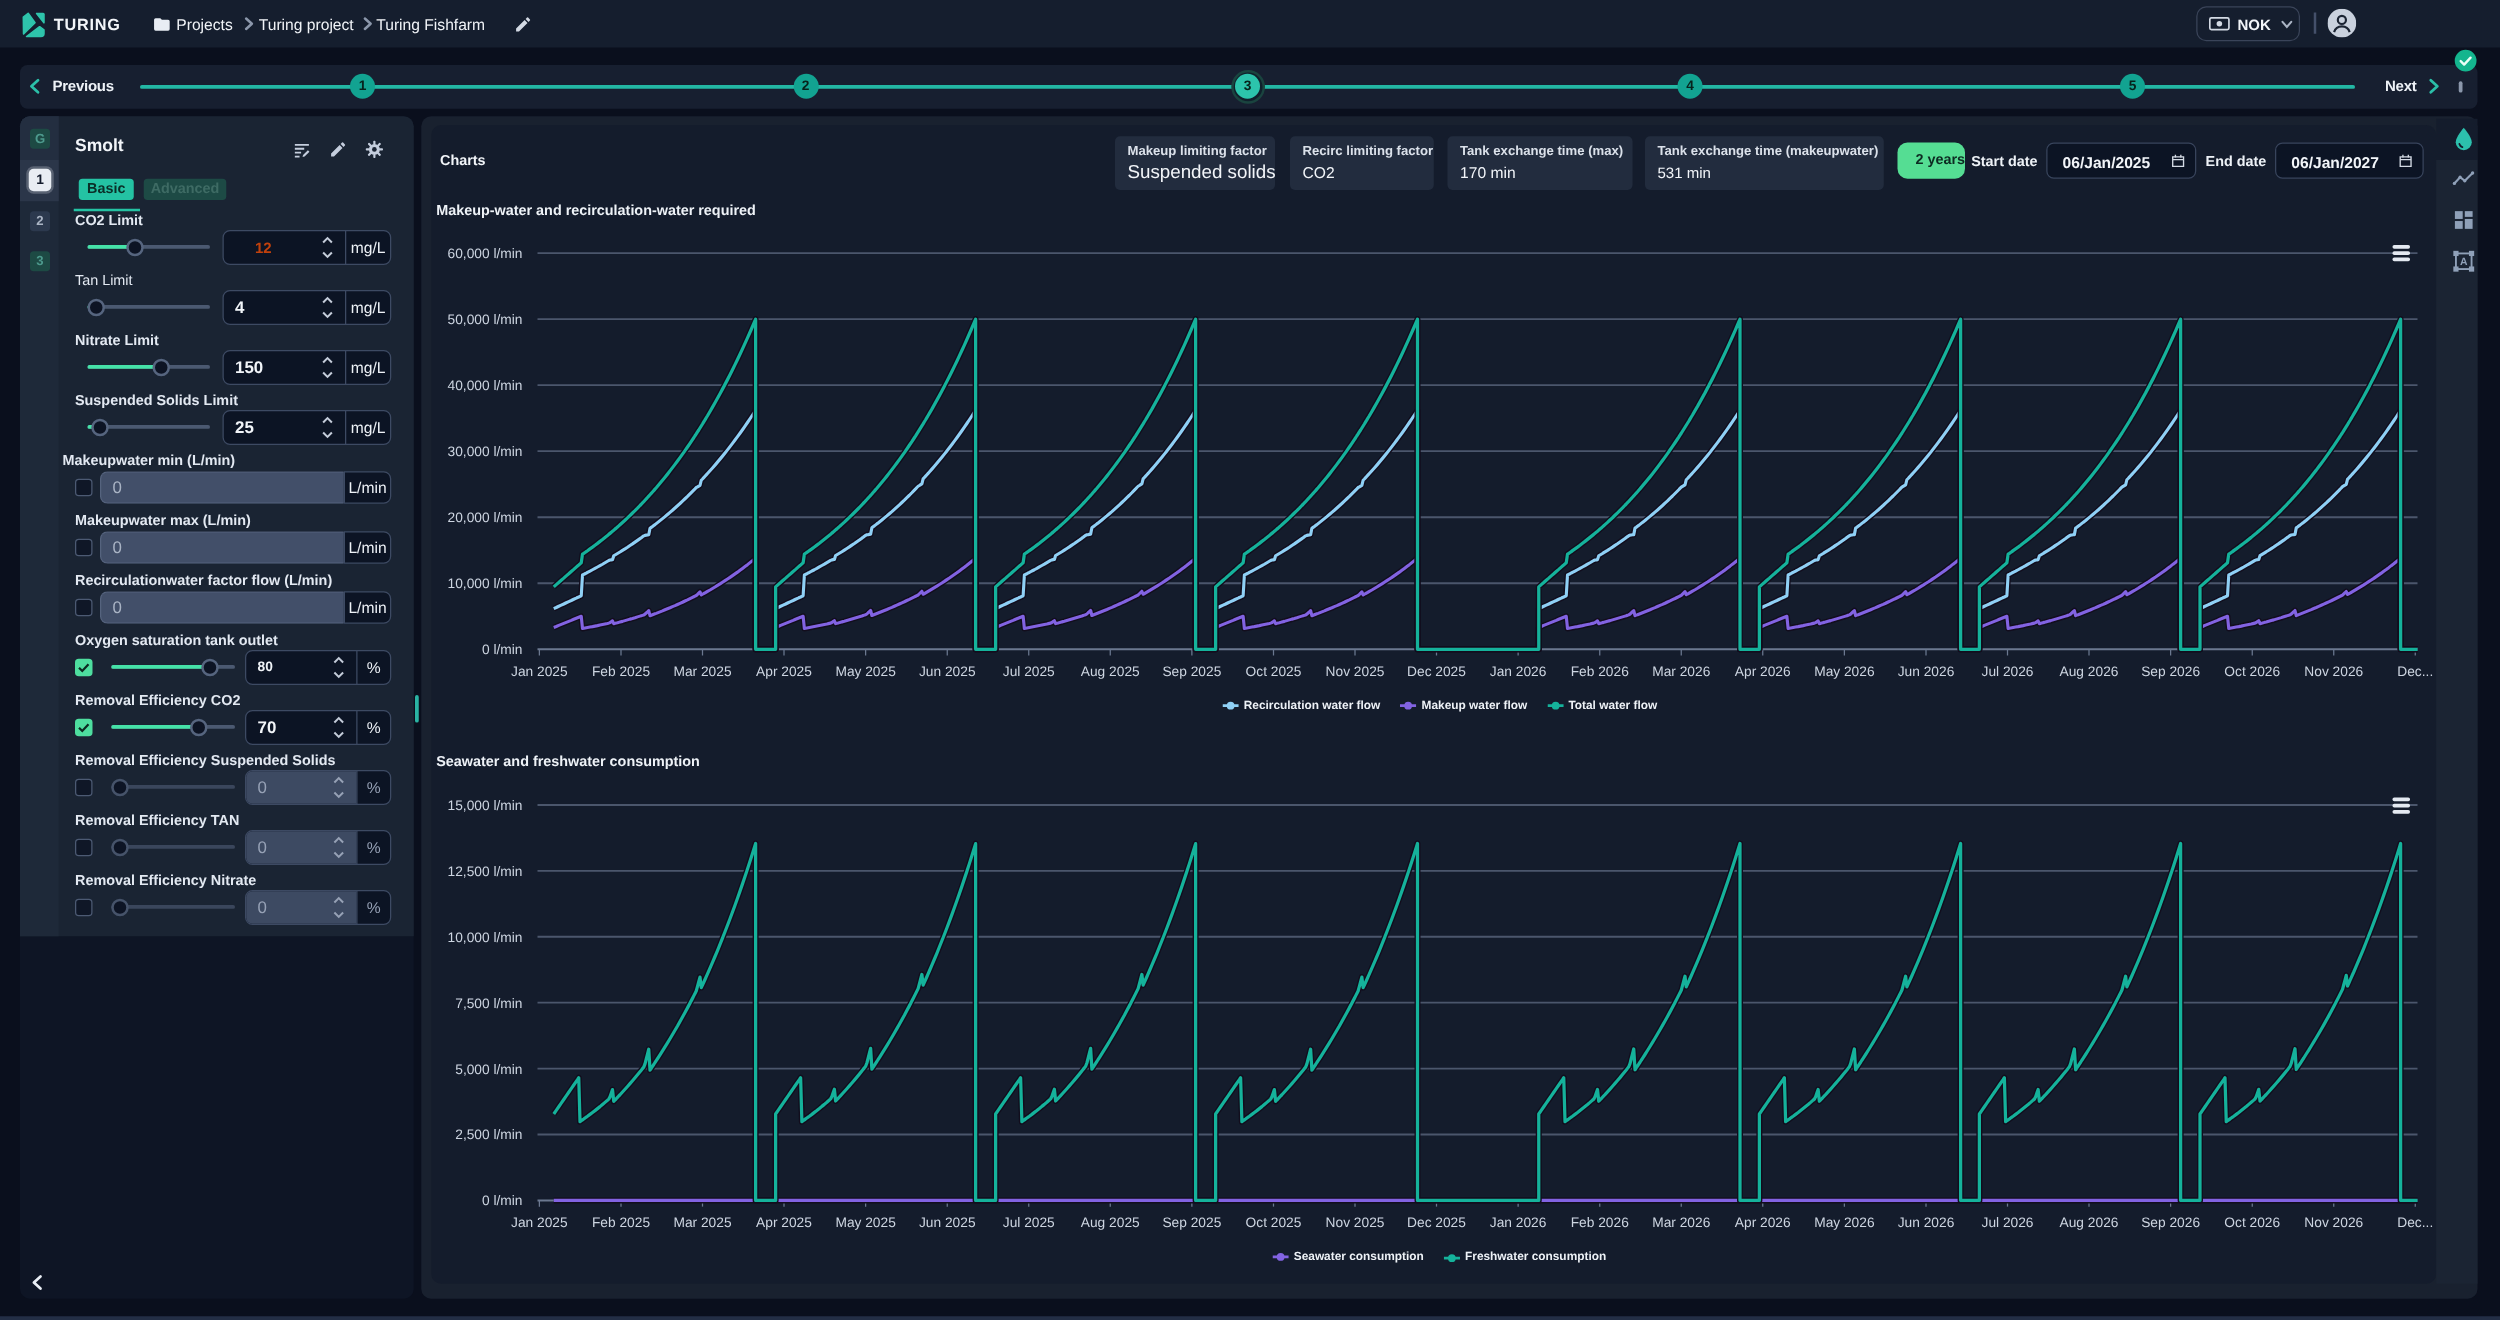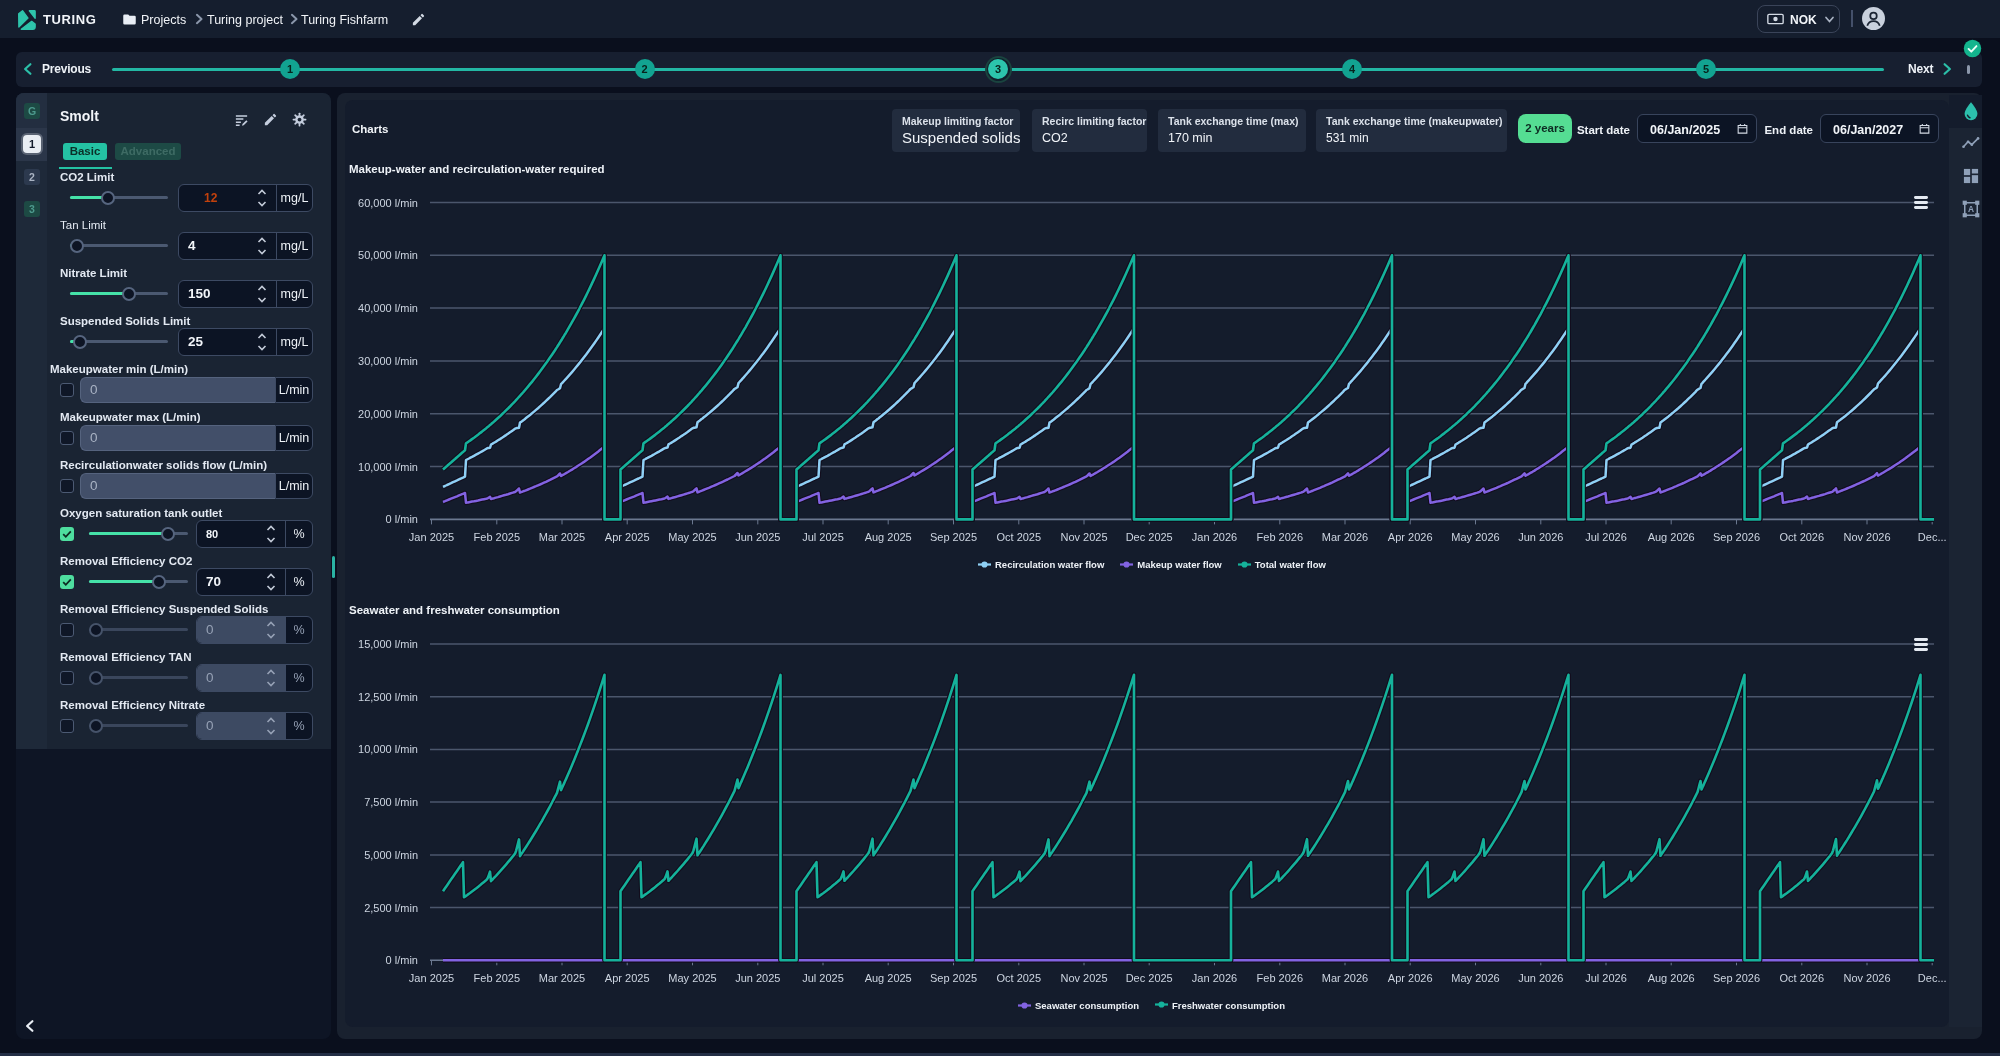--- a/index.html
+++ b/index.html
@@ -164,21 +164,21 @@
 <div style="position:absolute;left:80px;top:376.5px;width:195px;height:26px;border-radius:6px 0 0 6px;background:#424f69;border:1px solid #55637e;border-right:none;box-sizing:border-box"></div>
 <div style="position:absolute;left:90px;top:382.5px;font-size:13.5px;color:#a9b3c4;line-height:14px">0</div>
 <div style="position:absolute;left:275px;top:376.5px;width:38px;height:26px;border-radius:0 6px 6px 0;background:#0c1424;border:1px solid #3d4a63;box-sizing:border-box"></div>
 <div style="position:absolute;left:275px;top:382.5px;width:38px;text-align:center;font-size:12.5px;color:#eef2f7;line-height:14px">L/min</div>
 <div style="position:absolute;left:60px;top:411.0px;font-size:11.5px;font-weight:700;color:#e3e9f2;line-height:13.5px;white-space:nowrap">Makeupwater max (L/min)</div>
 <div style="position:absolute;left:60px;top:430.5px;width:14px;height:14px;border-radius:3px;border:1.5px solid #4c5a73;box-sizing:border-box;background:#0f1727"></div>
 <div style="position:absolute;left:80px;top:424.5px;width:195px;height:26px;border-radius:6px 0 0 6px;background:#424f69;border:1px solid #55637e;border-right:none;box-sizing:border-box"></div>
 <div style="position:absolute;left:90px;top:430.5px;font-size:13.5px;color:#a9b3c4;line-height:14px">0</div>
 <div style="position:absolute;left:275px;top:424.5px;width:38px;height:26px;border-radius:0 6px 6px 0;background:#0c1424;border:1px solid #3d4a63;box-sizing:border-box"></div>
 <div style="position:absolute;left:275px;top:430.5px;width:38px;text-align:center;font-size:12.5px;color:#eef2f7;line-height:14px">L/min</div>
-<div style="position:absolute;left:60px;top:459.0px;font-size:11.5px;font-weight:700;color:#e3e9f2;line-height:13.5px;white-space:nowrap">Recirculationwater solids flow (L/min)</div>
+<div style="position:absolute;left:60px;top:459.0px;font-size:11.5px;font-weight:700;color:#e3e9f2;line-height:13.5px;white-space:nowrap">Recirculationwater factor flow (L/min)</div>
 <div style="position:absolute;left:60px;top:478.5px;width:14px;height:14px;border-radius:3px;border:1.5px solid #4c5a73;box-sizing:border-box;background:#0f1727"></div>
 <div style="position:absolute;left:80px;top:472.5px;width:195px;height:26px;border-radius:6px 0 0 6px;background:#424f69;border:1px solid #55637e;border-right:none;box-sizing:border-box"></div>
 <div style="position:absolute;left:90px;top:478.5px;font-size:13.5px;color:#a9b3c4;line-height:14px">0</div>
 <div style="position:absolute;left:275px;top:472.5px;width:38px;height:26px;border-radius:0 6px 6px 0;background:#0c1424;border:1px solid #3d4a63;box-sizing:border-box"></div>
 <div style="position:absolute;left:275px;top:478.5px;width:38px;text-align:center;font-size:12.5px;color:#eef2f7;line-height:14px">L/min</div>
 <div style="position:absolute;left:60px;top:507.0px;font-size:11.5px;font-weight:700;color:#e3e9f2;line-height:13.5px;white-space:nowrap">Oxygen saturation tank outlet</div>
 <div style="position:absolute;left:60px;top:526.5px;width:14px;height:14px;border-radius:3px;background:#4ede9f"></div>
 <svg style="position:absolute;left:60px;top:526.5px" width="14" height="14" viewBox="0 0 14 14">
     <polyline points="3.2,7.2 5.8,9.8 10.8,4.4" fill="none" stroke="#0d2b22" stroke-width="1.8"></polyline>
   </svg>
@@ -261,21 +261,21 @@
 <div style="position:absolute;left:1032px;top:109px;width:115px;height:43px;border-radius:4px;background:#222c3e"></div>
 <div style="position:absolute;left:1042px;top:114.5px;font-size:10.5px;font-weight:600;color:#dbe1ea;line-height:12.5px;white-space:nowrap">Recirc limiting factor</div>
 <div style="position:absolute;left:1042px;top:131px;font-size:12.5px;font-weight:400;color:#f2f5f9;line-height:14.5px;white-space:nowrap">CO2</div>
 <div style="position:absolute;left:1158px;top:109px;width:148px;height:43px;border-radius:4px;background:#222c3e"></div>
 <div style="position:absolute;left:1168px;top:114.5px;font-size:10.5px;font-weight:600;color:#dbe1ea;line-height:12.5px;white-space:nowrap">Tank exchange time (max)</div>
 <div style="position:absolute;left:1168px;top:131px;font-size:12.5px;font-weight:400;color:#f2f5f9;line-height:14.5px;white-space:nowrap">170 min</div>
 <div style="position:absolute;left:1316px;top:109px;width:191px;height:43px;border-radius:4px;background:#222c3e"></div>
 <div style="position:absolute;left:1326px;top:114.5px;font-size:10.5px;font-weight:600;color:#dbe1ea;line-height:12.5px;white-space:nowrap">Tank exchange time (makeupwater)</div>
 <div style="position:absolute;left:1326px;top:131px;font-size:12px;font-weight:400;color:#f2f5f9;line-height:14.5px;white-space:nowrap">531 min</div>
 <div style="position:absolute;left:1518px;top:114px;width:54px;height:29px;border-radius:8px;background:#55dd93"></div>
-<div style="position:absolute;left:1518px;top:121px;width:54px;text-align:center;font-size:11.5px;font-weight:700;color:#0d2b22;line-height:15px">2 years</div>
+<div style="position:absolute;left:1518px;top:121px;width:54px;text-align:right;font-size:11.5px;font-weight:700;color:#0d2b22;line-height:15px">2 years</div>
 <div style="position:absolute;right:370px;top:123px;font-size:11.5px;font-weight:700;color:#eef2f7;line-height:14px">Start date</div>
 <div style="position:absolute;left:1637px;top:114px;width:120px;height:29px;border:1.2px solid #38445c;border-radius:6px;background:#0c1424;box-sizing:border-box"></div>
 <div style="position:absolute;left:1650px;top:122.5px;font-size:12.5px;font-weight:700;color:#f2f5f9;line-height:14.5px;white-space:nowrap">06/Jan/2025</div>
 <svg style="position:absolute;left:1736px;top:121.5px" width="13" height="13" viewBox="0 0 24 24">
     <path fill="none" stroke="#d3dae4" stroke-width="2" d="M4 6.5h16v14H4z"></path>
     <path stroke="#d3dae4" stroke-width="2" d="M4 10.5h16M8 3.5v4M16 3.5v4"></path>
   </svg>
 <div style="position:absolute;right:187px;top:123px;font-size:11.5px;font-weight:700;color:#eef2f7;line-height:14px">End date</div>
 <div style="position:absolute;left:1820px;top:114px;width:119px;height:29px;border:1.2px solid #38445c;border-radius:6px;background:#0c1424;box-sizing:border-box"></div>
 <div style="position:absolute;left:1833px;top:122.5px;font-size:12.5px;font-weight:700;color:#f2f5f9;line-height:14.5px;white-space:nowrap">06/Jan/2027</div>
@@ -309,21 +309,21 @@
     </div>
   </div>
 <div style="position:absolute;left:1018px;top:997.5px;display:flex;gap:16px;align-items:center;height:16px">
     <div style="display:flex;align-items:center;gap:4px">
       <svg width="13" height="9" viewBox="0 0 13 9">
         <line x1="0" y1="4.5" x2="13" y2="4.5" stroke="#8263e2" stroke-width="2.2"></line>
         <circle cx="6.5" cy="4.5" r="3.1" fill="#8263e2"></circle>
       </svg>
       <span style="font-size:9.5px;font-weight:700;color:#eef2f7;line-height:11px;white-space:nowrap">Seawater consumption</span>
     </div>
-    <div style="display:flex;align-items:flex-start;gap:4px">
+    <div style="display:flex;align-items:flex-end;gap:4px">
       <svg width="13" height="9" viewBox="0 0 13 9">
         <line x1="0" y1="4.5" x2="13" y2="4.5" stroke="#15b29b" stroke-width="2.2"></line>
         <circle cx="6.5" cy="4.5" r="3.1" fill="#15b29b"></circle>
       </svg>
       <span style="font-size:9.5px;font-weight:700;color:#eef2f7;line-height:11px;white-space:nowrap">Freshwater consumption</span>
     </div>
   </div>
 <svg width="2000" height="1056" viewBox="0 0 2000 1056" style="position:absolute;left:0;top:0;">
 <text x="418" y="523.4" text-anchor="end" font-family="Liberation Sans, sans-serif" font-size="11" fill="#cdd5e1">0 l/min</text>
 <line x1="430.0" y1="466.6" x2="1934.0" y2="466.6" stroke="#4b566c" stroke-width="1.5"></line>

